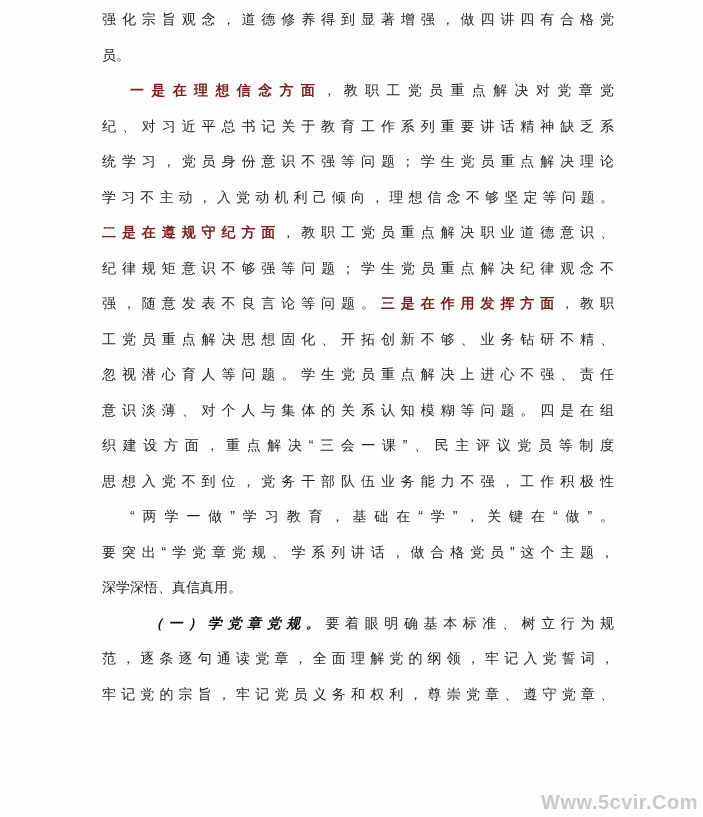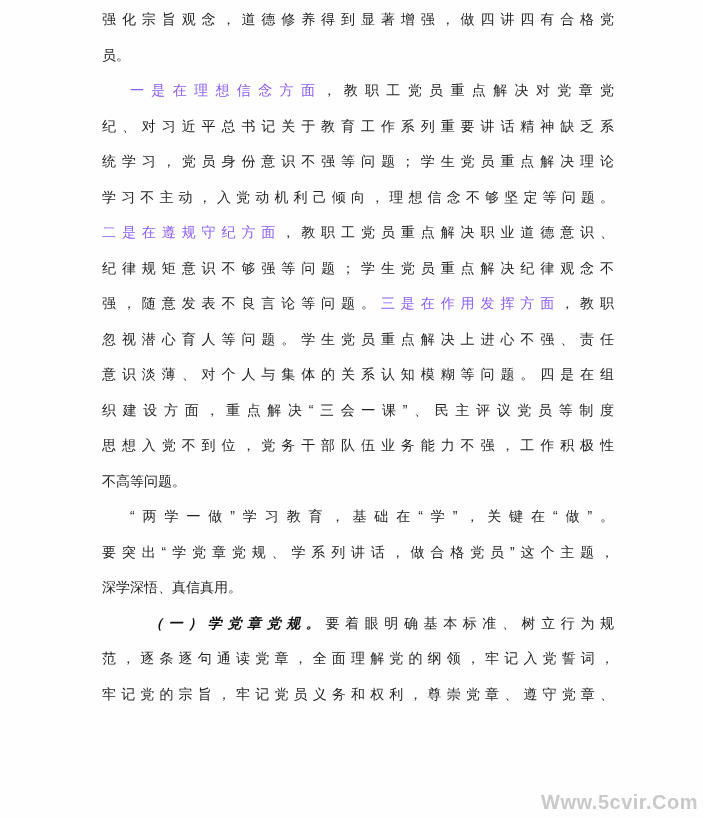--- a/index.html
+++ b/index.html
@@ -33,21 +33,21 @@
   .line.fill {
     white-space: normal;
     text-align: justify;
     text-justify: inter-ideograph;
     text-align-last: justify;
   }
   .line.indent {
     text-indent: 2em;
   }
   .seg-normal { font-weight: normal; }
-  .seg-bold   { font-weight: normal; color:#8b5cf6; }
+  .seg-bold   { font-weight: bold; color:#7f1d1d; }
   .seg-bold-italic {
     font-weight: bold;
     font-style: italic;
     font-family: "Liberation Serif", serif;
     color:#111;
     margin-left:19px;
   }
   .watermark {
     position: absolute;
     right: 5px;
@@ -66,25 +66,25 @@
   <div class="doc" id="doc">
       <div class="line fill"><span class="seg-normal">强化宗旨观念，道德修养得到显著增强，做四讲四有合格党</span></div>
       <div class="line"><span class="seg-normal">员。</span></div>
       <div class="line fill indent"><span class="seg-bold">一是在理想信念方面</span><span class="seg-normal">，教职工党员重点解决对党章党</span></div>
       <div class="line fill"><span class="seg-normal">纪、对习近平总书记关于教育工作系列重要讲话精神缺乏系</span></div>
       <div class="line fill"><span class="seg-normal">统学习，党员身份意识不强等问题；学生党员重点解决理论</span></div>
       <div class="line fill"><span class="seg-normal">学习不主动，入党动机利己倾向，理想信念不够坚定等问题。</span></div>
       <div class="line fill"><span class="seg-bold">二是在遵规守纪方面</span><span class="seg-normal">，教职工党员重点解决职业道德意识、</span></div>
       <div class="line fill"><span class="seg-normal">纪律规矩意识不够强等问题；学生党员重点解决纪律观念不</span></div>
       <div class="line fill"><span class="seg-normal">强，随意发表不良言论等问题。</span><span class="seg-bold">三是在作用发挥方面</span><span class="seg-normal">，教职</span></div>
+      <div class="line fill"><span class="seg-normal">工党员重点解决思想固化、开拓创新不够、业务钻研不精、</span></div>
       <div class="line fill"><span class="seg-normal">忽视潜心育人等问题。学生党员重点解决上进心不强、责任</span></div>
       <div class="line fill"><span class="seg-normal">意识淡薄、对个人与集体的关系认知模糊等问题。四是在组</span></div>
       <div class="line fill"><span class="seg-normal">织建设方面，重点解决“三会一课”、民主评议党员等制度</span></div>
       <div class="line fill"><span class="seg-normal">思想入党不到位，党务干部队伍业务能力不强，工作积极性</span></div>
-      <div class="line"><span class="seg-normal">不高等问题。</span></div>
       <div class="line fill indent"><span class="seg-normal">“两学一做”学习教育，基础在“学”，关键在“做”。</span></div>
       <div class="line fill"><span class="seg-normal">要突出“学党章党规、学系列讲话，做合格党员”这个主题，</span></div>
       <div class="line"><span class="seg-normal">深学深悟、真信真用。</span></div>
       <div class="line fill indent"><span class="seg-bold-italic">（一）学党章党规。</span><span class="seg-normal">要着眼明确基本标准、树立行为规</span></div>
       <div class="line fill"><span class="seg-normal">范，逐条逐句通读党章，全面理解党的纲领，牢记入党誓词，</span></div>
       <div class="line fill"><span class="seg-normal">牢记党的宗旨，牢记党员义务和权利，尊崇党章、遵守党章、</span></div>
     </div>
   <div class="watermark">Www.5cvir.Com</div>
 </div>
 

